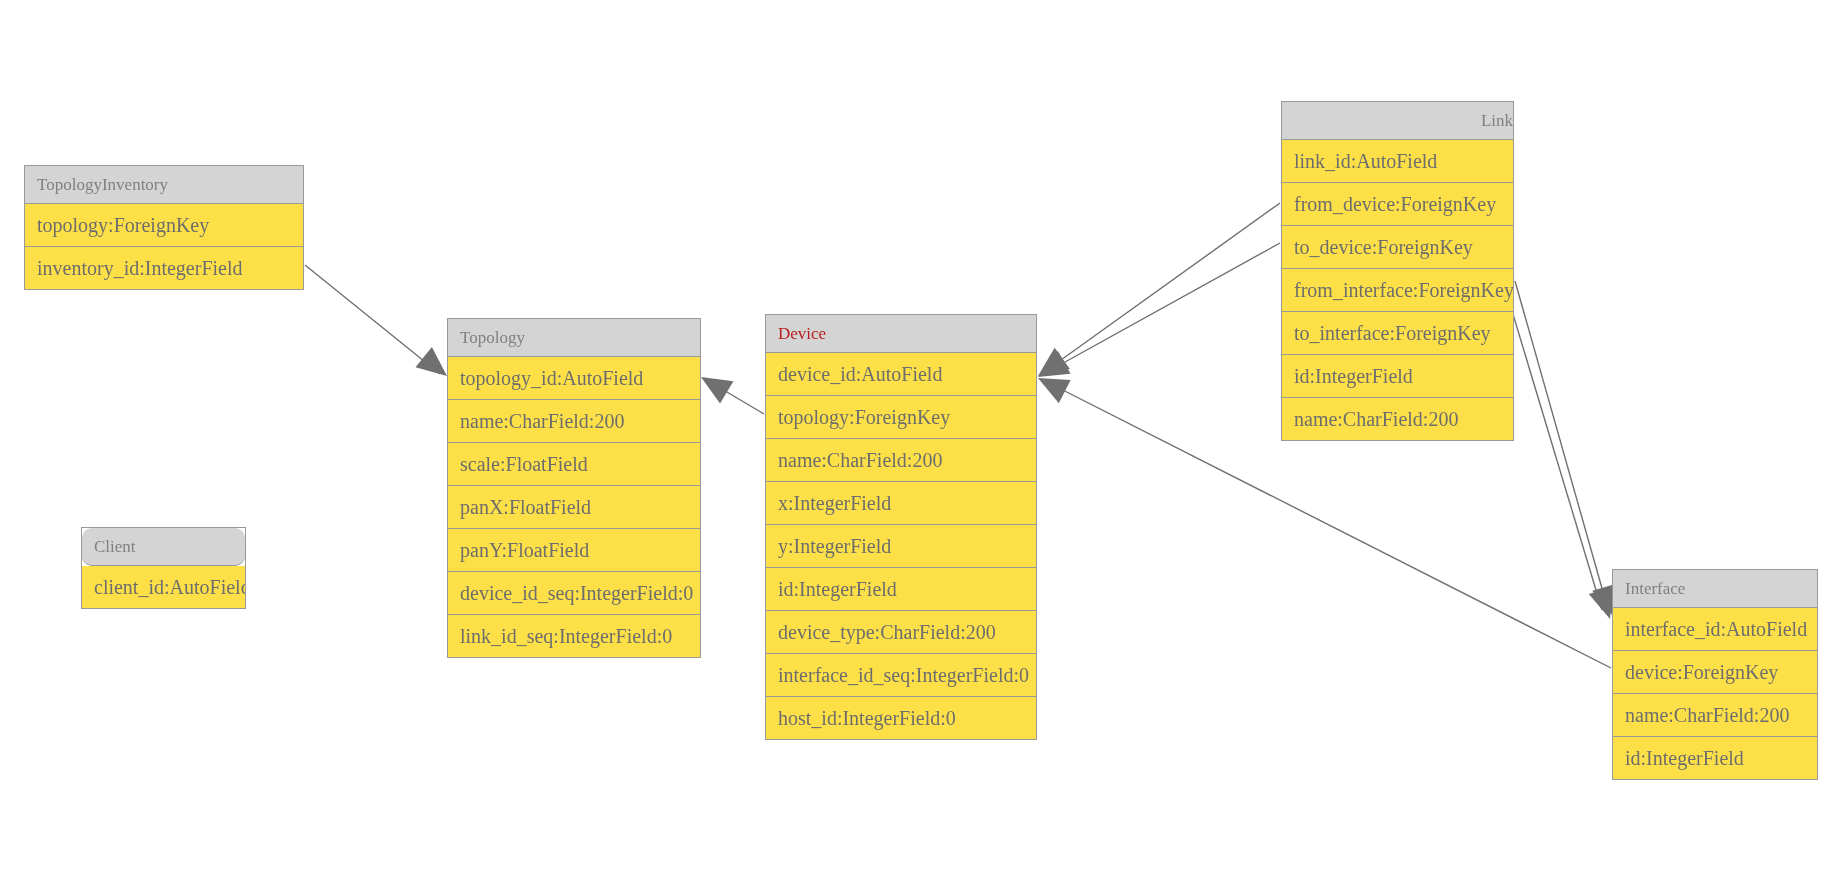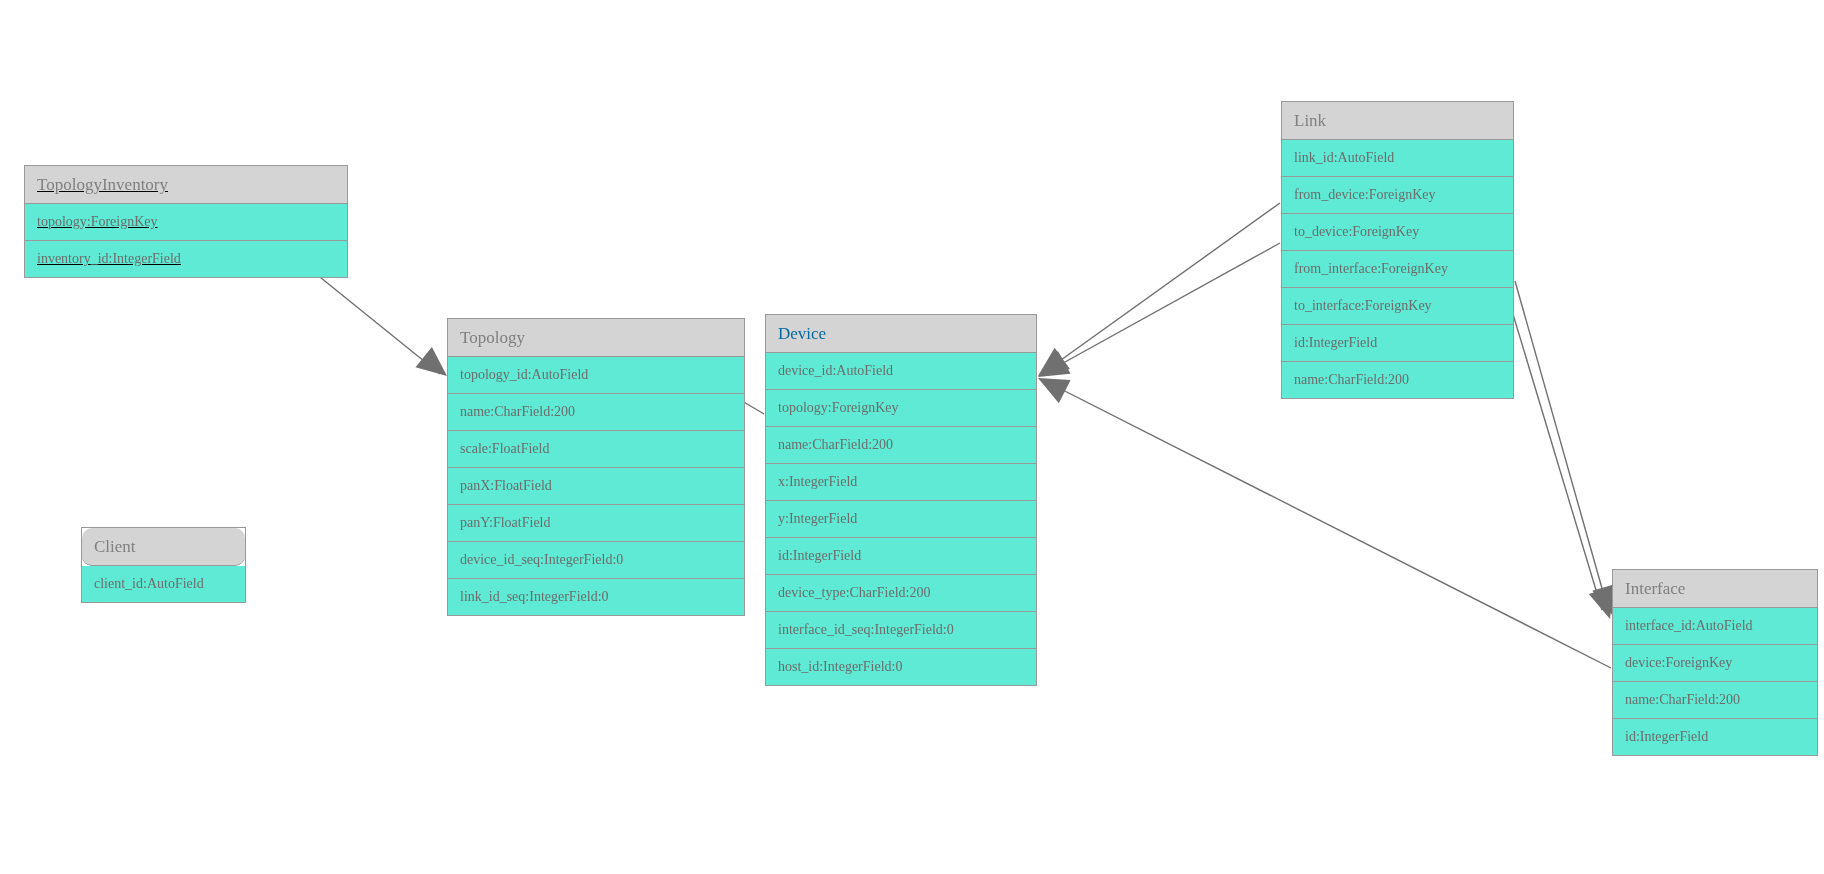--- a/index.html
+++ b/index.html
@@ -37,26 +37,26 @@
     font-size: 17px;
     line-height: 1;
     padding: 10px 0 10px 12px;
     white-space: nowrap;
     overflow: hidden;
   }
   .entity-row {
     box-sizing: border-box;
     border-bottom: 1px solid #999999;
     color: #6d6d6d;
-    font-size: 14px;
+    font-size: 20px;
     line-height: 1;
     padding: 11px 0 11px 12px;
     white-space: nowrap;
     overflow: hidden;
-    background: #5eead4;
+    background: #fde047;
   }
   .entity-row:last-child {
     border-bottom: none;
   }
 </style>
 </head>
 <body>
 
 <div id="canvas">
 
@@ -75,53 +75,53 @@
         <polygon points="0,0 -30,-13 -30,13" fill="#707070" transform="translate(701,377) rotate(211)"></polygon>
         <polygon points="0,0 -30,-13 -30,13" fill="#707070" transform="translate(1038,376) rotate(144)"></polygon>
         <polygon points="0,0 -30,-13 -30,13" fill="#707070" transform="translate(1038,377) rotate(151)"></polygon>
         <polygon points="0,0 -30,-13 -30,13" fill="#707070" transform="translate(1038,378) rotate(207)"></polygon>
         <polygon points="0,0 -30,-13 -30,13" fill="#707070" transform="translate(1613,616) rotate(74)"></polygon>
         <polygon points="0,0 -30,-13 -30,13" fill="#707070" transform="translate(1610,619) rotate(73)"></polygon>
       </g>
   </svg>
 
   <div id="entity-layer">
-      <div class="entity" style="left: 24px; top: 165px; width: 324px; border-color: rgb(153, 153, 153); background: rgb(255, 255, 255); text-decoration: underline;">
+      <div class="entity" style="left: 24px; top: 165px; width: 280px; border-color: rgb(153, 153, 153); background: rgb(255, 255, 255);">
         <div class="entity-header" style="background: rgb(212, 212, 212); color: rgb(128, 128, 128); border-bottom-color: rgb(153, 153, 153);">TopologyInventory</div>
         <div class="entity-row" style="color: rgb(109, 109, 109); border-bottom-color: rgb(153, 153, 153);">topology:ForeignKey</div>
         <div class="entity-row" style="color: rgb(109, 109, 109); border-bottom-color: rgb(153, 153, 153);">inventory_id:IntegerField</div>
       </div>
       <div class="entity" style="left: 81px; top: 527px; width: 165px; border-color: rgb(153, 153, 153); background: rgb(255, 255, 255);">
         <div class="entity-header" style="background: rgb(212, 212, 212); color: rgb(128, 128, 128); border-bottom-color: rgb(153, 153, 153); border-radius: 10px;">Client</div>
         <div class="entity-row" style="color: rgb(109, 109, 109); border-bottom-color: rgb(153, 153, 153);">client_id:AutoField</div>
       </div>
-      <div class="entity" style="left: 447px; top: 318px; width: 298px; border-color: rgb(153, 153, 153); background: rgb(255, 255, 255);">
+      <div class="entity" style="left: 447px; top: 318px; width: 254px; border-color: rgb(153, 153, 153); background: rgb(255, 255, 255);">
         <div class="entity-header" style="background: rgb(212, 212, 212); color: rgb(128, 128, 128); border-bottom-color: rgb(153, 153, 153);">Topology</div>
         <div class="entity-row" style="color: rgb(109, 109, 109); border-bottom-color: rgb(153, 153, 153);">topology_id:AutoField</div>
         <div class="entity-row" style="color: rgb(109, 109, 109); border-bottom-color: rgb(153, 153, 153);">name:CharField:200</div>
         <div class="entity-row" style="color: rgb(109, 109, 109); border-bottom-color: rgb(153, 153, 153);">scale:FloatField</div>
         <div class="entity-row" style="color: rgb(109, 109, 109); border-bottom-color: rgb(153, 153, 153);">panX:FloatField</div>
         <div class="entity-row" style="color: rgb(109, 109, 109); border-bottom-color: rgb(153, 153, 153);">panY:FloatField</div>
         <div class="entity-row" style="color: rgb(109, 109, 109); border-bottom-color: rgb(153, 153, 153);">device_id_seq:IntegerField:0</div>
         <div class="entity-row" style="color: rgb(109, 109, 109); border-bottom-color: rgb(153, 153, 153);">link_id_seq:IntegerField:0</div>
       </div>
       <div class="entity" style="left: 765px; top: 314px; width: 272px; border-color: rgb(153, 153, 153); background: rgb(255, 255, 255);">
-        <div class="entity-header" style="background: rgb(212, 212, 212); color: #0369a1; border-bottom-color: rgb(153, 153, 153);">Device</div>
+        <div class="entity-header" style="background: rgb(212, 212, 212); color: #b91c1c; border-bottom-color: rgb(153, 153, 153);">Device</div>
         <div class="entity-row" style="color: rgb(109, 109, 109); border-bottom-color: rgb(153, 153, 153);">device_id:AutoField</div>
         <div class="entity-row" style="color: rgb(109, 109, 109); border-bottom-color: rgb(153, 153, 153);">topology:ForeignKey</div>
         <div class="entity-row" style="color: rgb(109, 109, 109); border-bottom-color: rgb(153, 153, 153);">name:CharField:200</div>
         <div class="entity-row" style="color: rgb(109, 109, 109); border-bottom-color: rgb(153, 153, 153);">x:IntegerField</div>
         <div class="entity-row" style="color: rgb(109, 109, 109); border-bottom-color: rgb(153, 153, 153);">y:IntegerField</div>
         <div class="entity-row" style="color: rgb(109, 109, 109); border-bottom-color: rgb(153, 153, 153);">id:IntegerField</div>
         <div class="entity-row" style="color: rgb(109, 109, 109); border-bottom-color: rgb(153, 153, 153);">device_type:CharField:200</div>
         <div class="entity-row" style="color: rgb(109, 109, 109); border-bottom-color: rgb(153, 153, 153);">interface_id_seq:IntegerField:0</div>
         <div class="entity-row" style="color: rgb(109, 109, 109); border-bottom-color: rgb(153, 153, 153);">host_id:IntegerField:0</div>
       </div>
       <div class="entity" style="left: 1281px; top: 101px; width: 233px; border-color: rgb(153, 153, 153); background: rgb(255, 255, 255);">
-        <div class="entity-header" style="background: rgb(212, 212, 212); color: rgb(128, 128, 128); border-bottom-color: rgb(153, 153, 153);">Link</div>
+        <div class="entity-header" style="background: rgb(212, 212, 212); color: rgb(128, 128, 128); border-bottom-color: rgb(153, 153, 153); text-align: right;">Link</div>
         <div class="entity-row" style="color: rgb(109, 109, 109); border-bottom-color: rgb(153, 153, 153);">link_id:AutoField</div>
         <div class="entity-row" style="color: rgb(109, 109, 109); border-bottom-color: rgb(153, 153, 153);">from_device:ForeignKey</div>
         <div class="entity-row" style="color: rgb(109, 109, 109); border-bottom-color: rgb(153, 153, 153);">to_device:ForeignKey</div>
         <div class="entity-row" style="color: rgb(109, 109, 109); border-bottom-color: rgb(153, 153, 153);">from_interface:ForeignKey</div>
         <div class="entity-row" style="color: rgb(109, 109, 109); border-bottom-color: rgb(153, 153, 153);">to_interface:ForeignKey</div>
         <div class="entity-row" style="color: rgb(109, 109, 109); border-bottom-color: rgb(153, 153, 153);">id:IntegerField</div>
         <div class="entity-row" style="color: rgb(109, 109, 109); border-bottom-color: rgb(153, 153, 153);">name:CharField:200</div>
       </div>
       <div class="entity" style="left: 1612px; top: 569px; width: 206px; border-color: rgb(153, 153, 153); background: rgb(255, 255, 255);">
         <div class="entity-header" style="background: rgb(212, 212, 212); color: rgb(128, 128, 128); border-bottom-color: rgb(153, 153, 153);">Interface</div>

